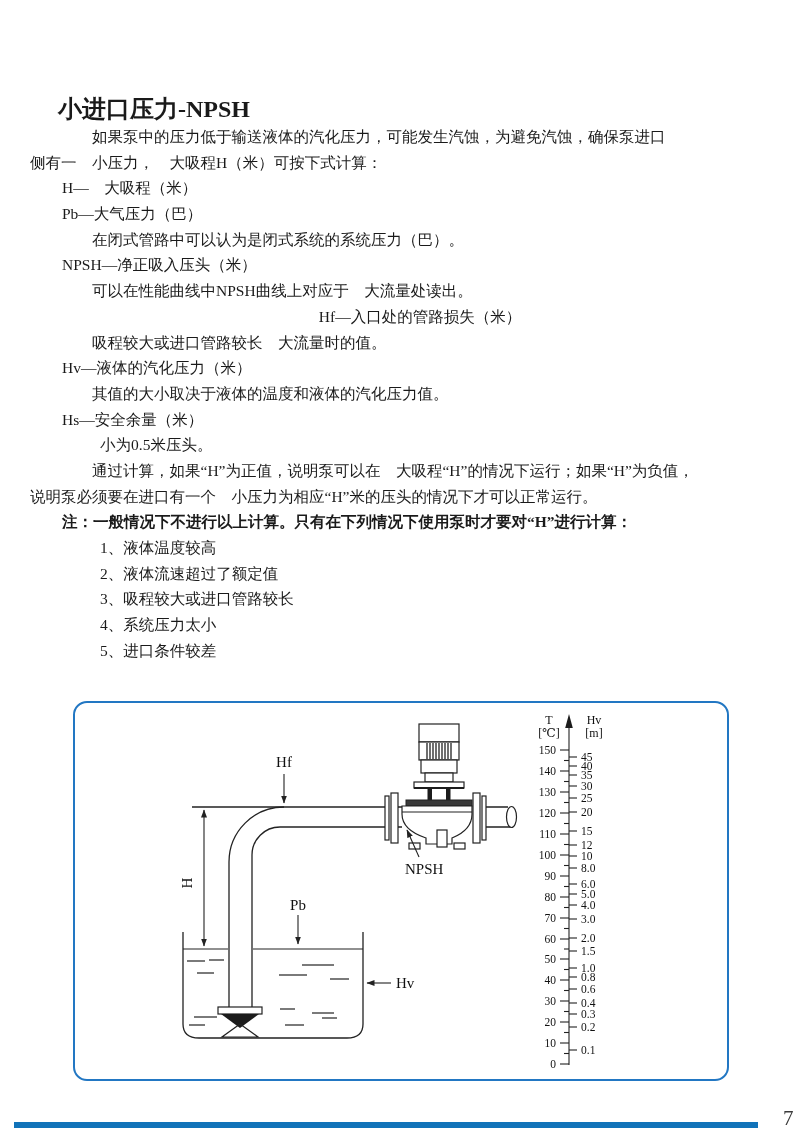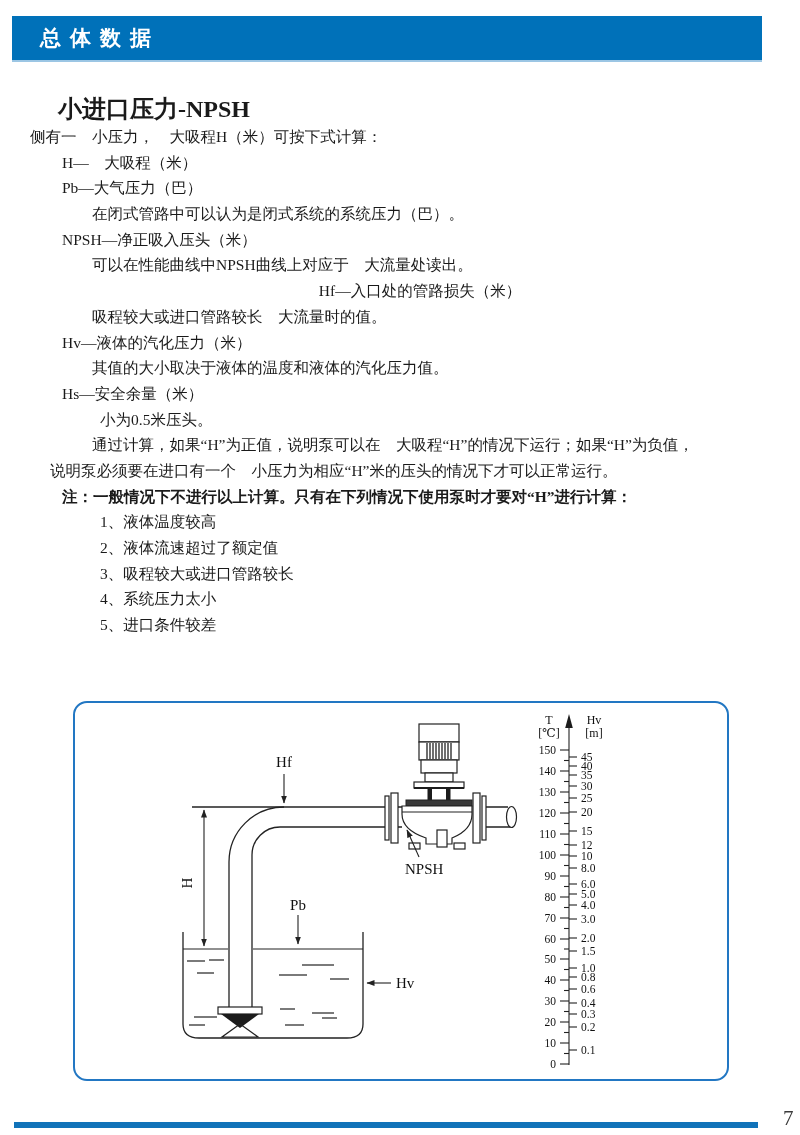--- a/index.html
+++ b/index.html
@@ -23,41 +23,39 @@
   .shead{font-family:"Liberation Serif","DejaVu Serif",serif;font-size:12px;fill:#111111;}
   .sline{stroke:#222222;stroke-width:1.1;}
   .footer-rule{position:absolute;left:14px;top:1122px;width:744px;height:6px;background:#1173b9;}
   .page-number{position:absolute;left:783px;top:1106px;font-size:21px;color:#3a3a3a;}
 </style>
 </head>
 <body>
 
 <div class="page">
 
-  <div class="header-bar">
-    <div class="header-title">总体数据</div>
-  </div>
 
   <div class="section-title">小进口压力-NPSH</div>
 
   <div class="body-text" id="body-lines">
+      <div class="bline" style="padding-left: 62px;">如果泵中的压力低于输送液体的汽化压力，可能发生汽蚀，为避免汽蚀，确保泵进口</div>
       <div class="bline" style="padding-left: 0px;">侧有一　小压力，　大吸程H（米）可按下式计算：</div>
       <div class="bline" style="padding-left: 32px;">H—　大吸程（米）</div>
       <div class="bline" style="padding-left: 32px;">Pb—大气压力（巴）</div>
       <div class="bline" style="padding-left: 62px;">在闭式管路中可以认为是闭式系统的系统压力（巴）。</div>
       <div class="bline" style="padding-left: 32px;">NPSH—净正吸入压头（米）</div>
       <div class="bline" style="padding-left: 62px;">可以在性能曲线中NPSH曲线上对应于　大流量处读出。</div>
       <div class="bline" style="padding-left: 32px; text-align: center;">Hf—入口处的管路损失（米）</div>
       <div class="bline" style="padding-left: 62px;">吸程较大或进口管路较长　大流量时的值。</div>
       <div class="bline" style="padding-left: 32px;">Hv—液体的汽化压力（米）</div>
       <div class="bline" style="padding-left: 62px;">其值的大小取决于液体的温度和液体的汽化压力值。</div>
       <div class="bline" style="padding-left: 32px;">Hs—安全余量（米）</div>
       <div class="bline" style="padding-left: 70px;">小为0.5米压头。</div>
       <div class="bline" style="padding-left: 62px;">通过计算，如果“H”为正值，说明泵可以在　大吸程“H”的情况下运行；如果“H”为负值，</div>
-      <div class="bline" style="padding-left: 0px; margin-left: 20px;">说明泵必须要在进口有一个　小压力为相应“H”米的压头的情况下才可以正常运行。</div>
+      <div class="bline" style="padding-left: 0px;">说明泵必须要在进口有一个　小压力为相应“H”米的压头的情况下才可以正常运行。</div>
       <div class="bline" style="padding-left: 32px; font-weight: bold;">注：一般情况下不进行以上计算。只有在下列情况下使用泵时才要对“H”进行计算：</div>
       <div class="bline" style="padding-left: 70px;">1、液体温度较高</div>
       <div class="bline" style="padding-left: 70px;">2、液体流速超过了额定值</div>
       <div class="bline" style="padding-left: 70px;">3、吸程较大或进口管路较长</div>
       <div class="bline" style="padding-left: 70px;">4、系统压力太小</div>
       <div class="bline" style="padding-left: 70px;">5、进口条件较差</div>
     </div>
 
   <div class="diagram">
     <svg width="652" height="376" viewBox="0 0 652 376">

